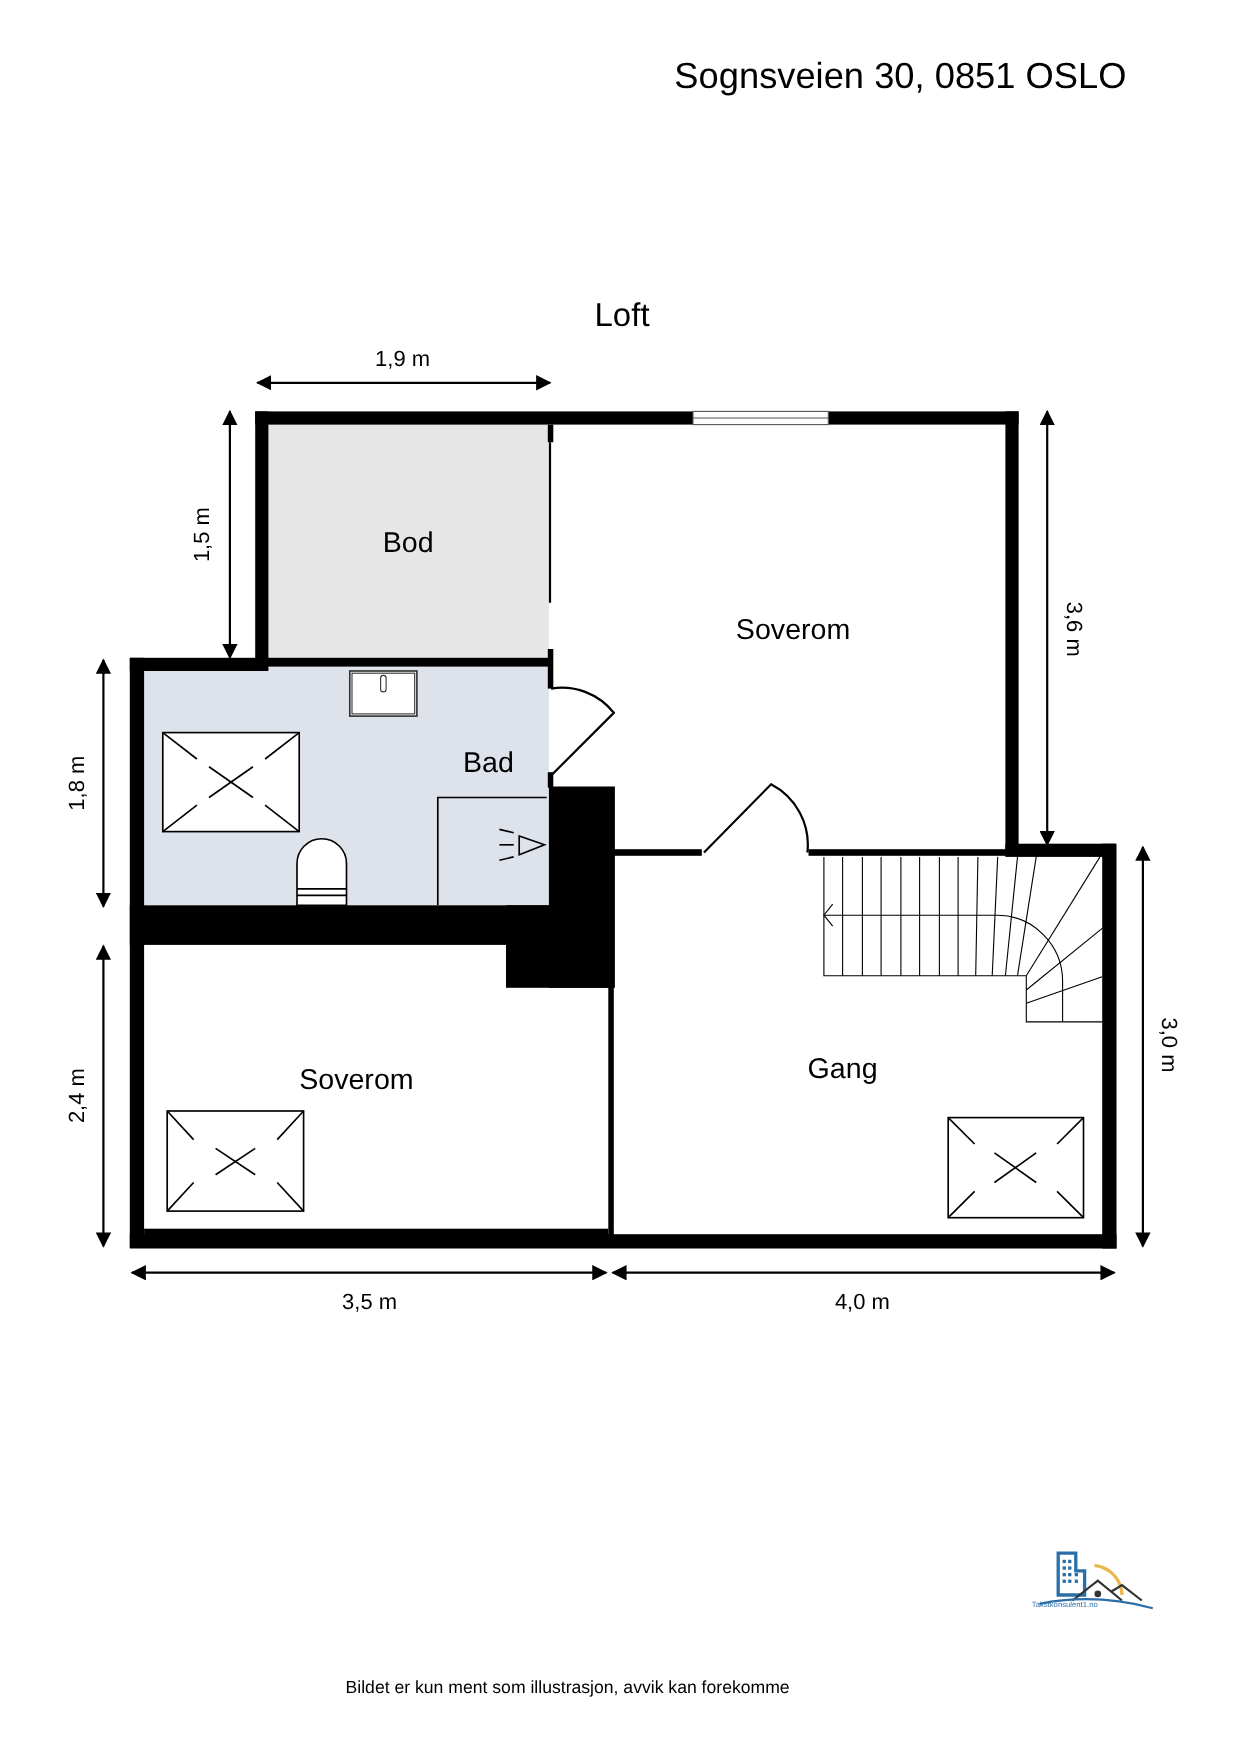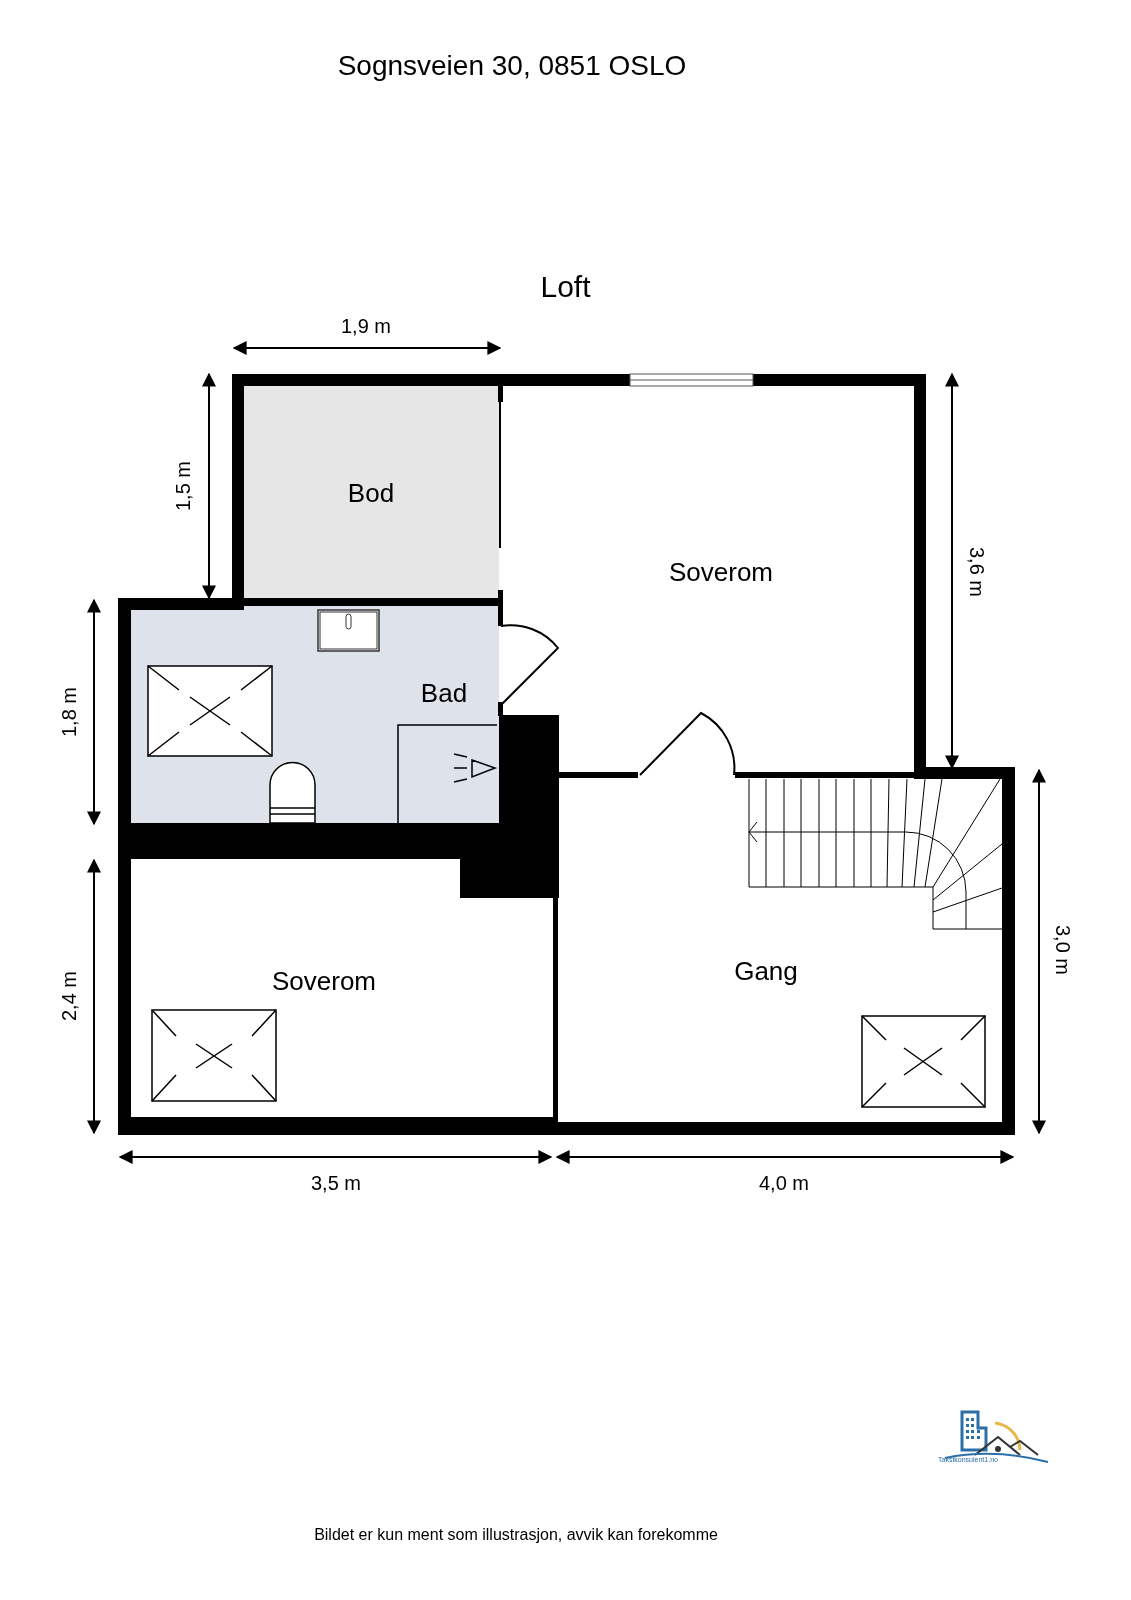--- a/index.html
+++ b/index.html
@@ -1,21 +1,21 @@
 <!DOCTYPE html>
 <html><head>
 <meta charset="utf-8">
 <style>
   html, body { margin: 0; padding: 0; background: #ffffff; }
   body { width: 1131px; height: 1600px; position: relative; overflow: hidden;
          font-family: "Liberation Sans", sans-serif; color: #000; }
   .abs { position: absolute; white-space: nowrap; }
   #plan { position: absolute; left: 0; top: 0; }
   svg text { font-family: "Liberation Sans", sans-serif; fill: #000; }
-  .title { left: 0; width: 1024px; top: 50px; text-align: center; font-size: 28px; }
+  .title { left: 0; width: 1024px; top: 50px; text-align: right; font-size: 33px; }
   .floor { left: 0; width: 1131px; top: 270px; text-align: center; font-size: 30px; }
   .footer { left: 0; width: 1032px; top: 1526px; text-align: center; font-size: 16px; }
   .logo-text { left: 938px; top: 1456px; font-size: 7px; color: #2a6fa8; }
 </style>
 </head>
 <body>
 
 <div class="abs title">Sognsveien 30, 0851 OSLO</div>
 <div class="abs floor">Loft</div>
 

